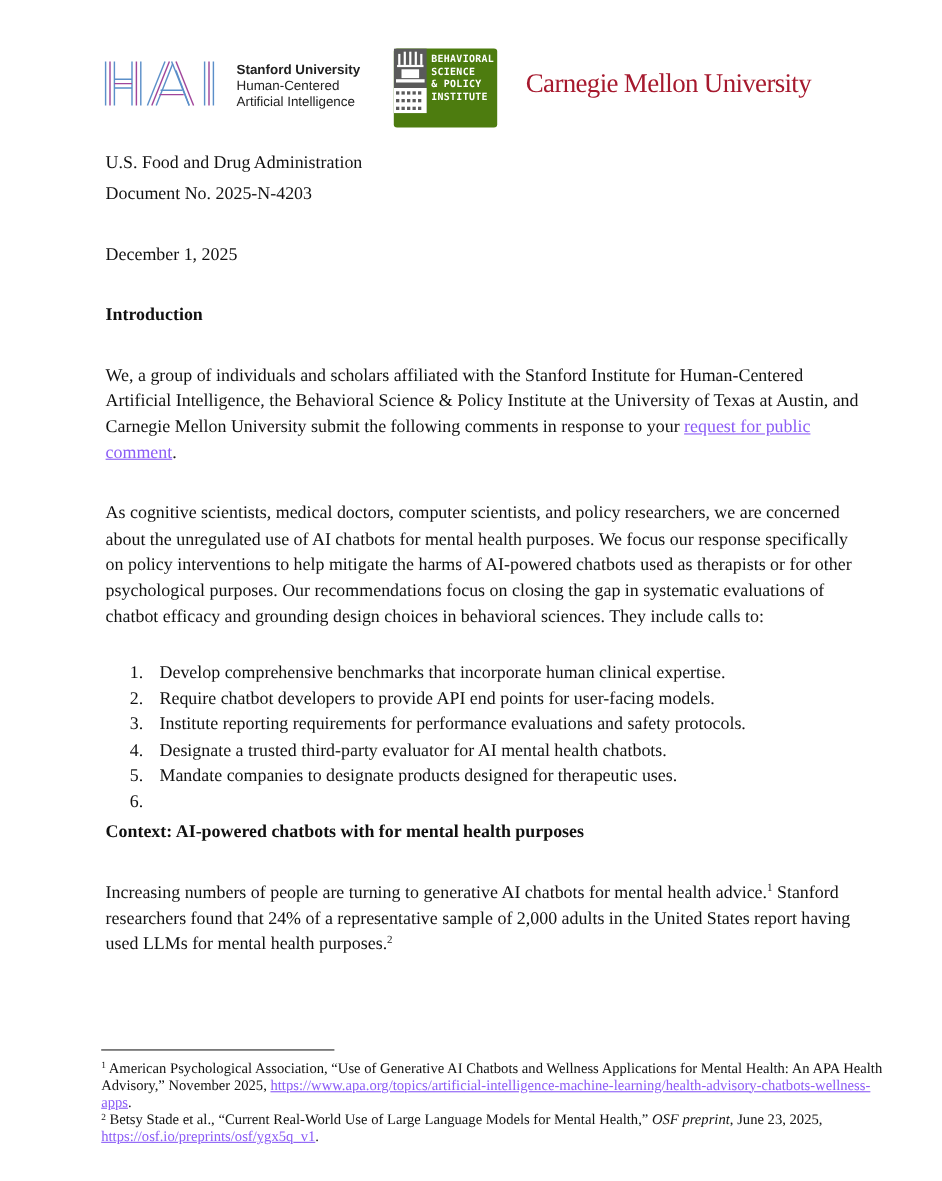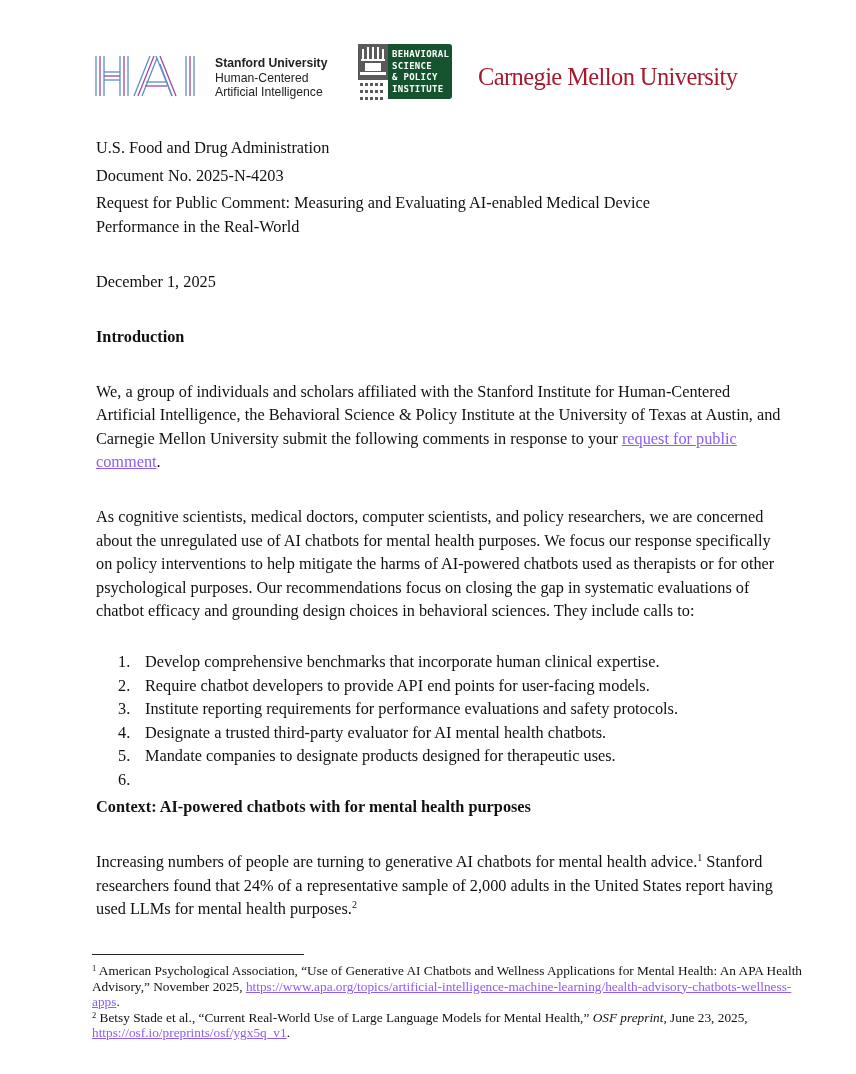--- a/index.html
+++ b/index.html
@@ -3,21 +3,21 @@
 <meta charset="utf-8">
 <style>
   html, body { margin: 0; padding: 0; background: #ffffff; }
   body { width: 856px; height: 1074px; position: relative; overflow: hidden;
          font-family: "Liberation Serif", serif; color: #111; }
   .logos { position: absolute; top: 44px; left: 92px; width: 680px; height: 62px; }
   .hai-mark { position: absolute; left: 2px; top: 10px; width: 112px; height: 44px; }
   .hai-text { position: absolute; left: 123px; top: 12px; font-family: "Liberation Sans", sans-serif;
               font-size: 12.2px; line-height: 14.5px; color: #222; }
   .hai-text .b { font-weight: bold; }
-  .bspi { position: absolute; left: 266px; top: 0; width: 94px; height: 55px; background: #14532d;
+  .bspi { position: absolute; left: 266px; top: 0; width: 94px; height: 72px; background: #4d7c0f;
           border-radius: 3px; }
   .bspi-text { position: absolute; left: 34px; top: 5px; font-family: "DejaVu Sans Mono", monospace;
                font-size: 9px; line-height: 11.5px; color: #fff; letter-spacing: 0.3px; font-weight: bold; }
   .cmu { position: absolute; left: 386px; top: 19px; font-family: "Liberation Serif", serif;
          font-size: 24.5px; color: #a6192e; font-weight: normal; letter-spacing: -0.6px; }
 
   .doc { position: absolute; left: 92px; top: 132px; width: 700px; font-size: 16.3px; line-height: 23.5px; }
   .doc p { margin: 4px; }
   .gap { height: 23.5px; }
   .h { font-weight: bold; }
@@ -108,21 +108,20 @@
       <div>INSTITUTE</div>
     </div>
   </div>
 
   <div class="cmu">Carnegie Mellon University</div>
 </div>
 
 <div class="doc">
   <p>U.S. Food and Drug Administration</p>
   <p>Document No. 2025-N-4203</p>
-  <p><span>Request for Public Comment: Measuring and Evaluating AI-enabled Medical Device</span><br><span>Performance in the Real-World</span></p>
   <div class="gap"></div>
   <p>December 1, 2025</p>
   <div class="gap"></div>
   <p class="h">Introduction</p>
   <div class="gap"></div>
   <p><span>We, a group of individuals and scholars affiliated with the Stanford Institute for Human-Centered Artificial Intelligence, the Behavioral Science &amp; Policy Institute at the University of Texas at Austin, and Carnegie Mellon University submit the following comments in response to your </span><a href="#">request for public comment</a><span>.</span></p>
   <div class="gap"></div>
   <p>As cognitive scientists, medical doctors, computer scientists, and policy researchers, we are concerned about the unregulated use of AI chatbots for mental health purposes. We focus our response specifically on policy interventions to help mitigate the harms of AI-powered chatbots used as therapists or for other psychological purposes. Our recommendations focus on closing the gap in systematic evaluations of chatbot efficacy and grounding design choices in behavioral sciences. They include calls to:</p>
   <div class="gap"></div>
   <ol>

